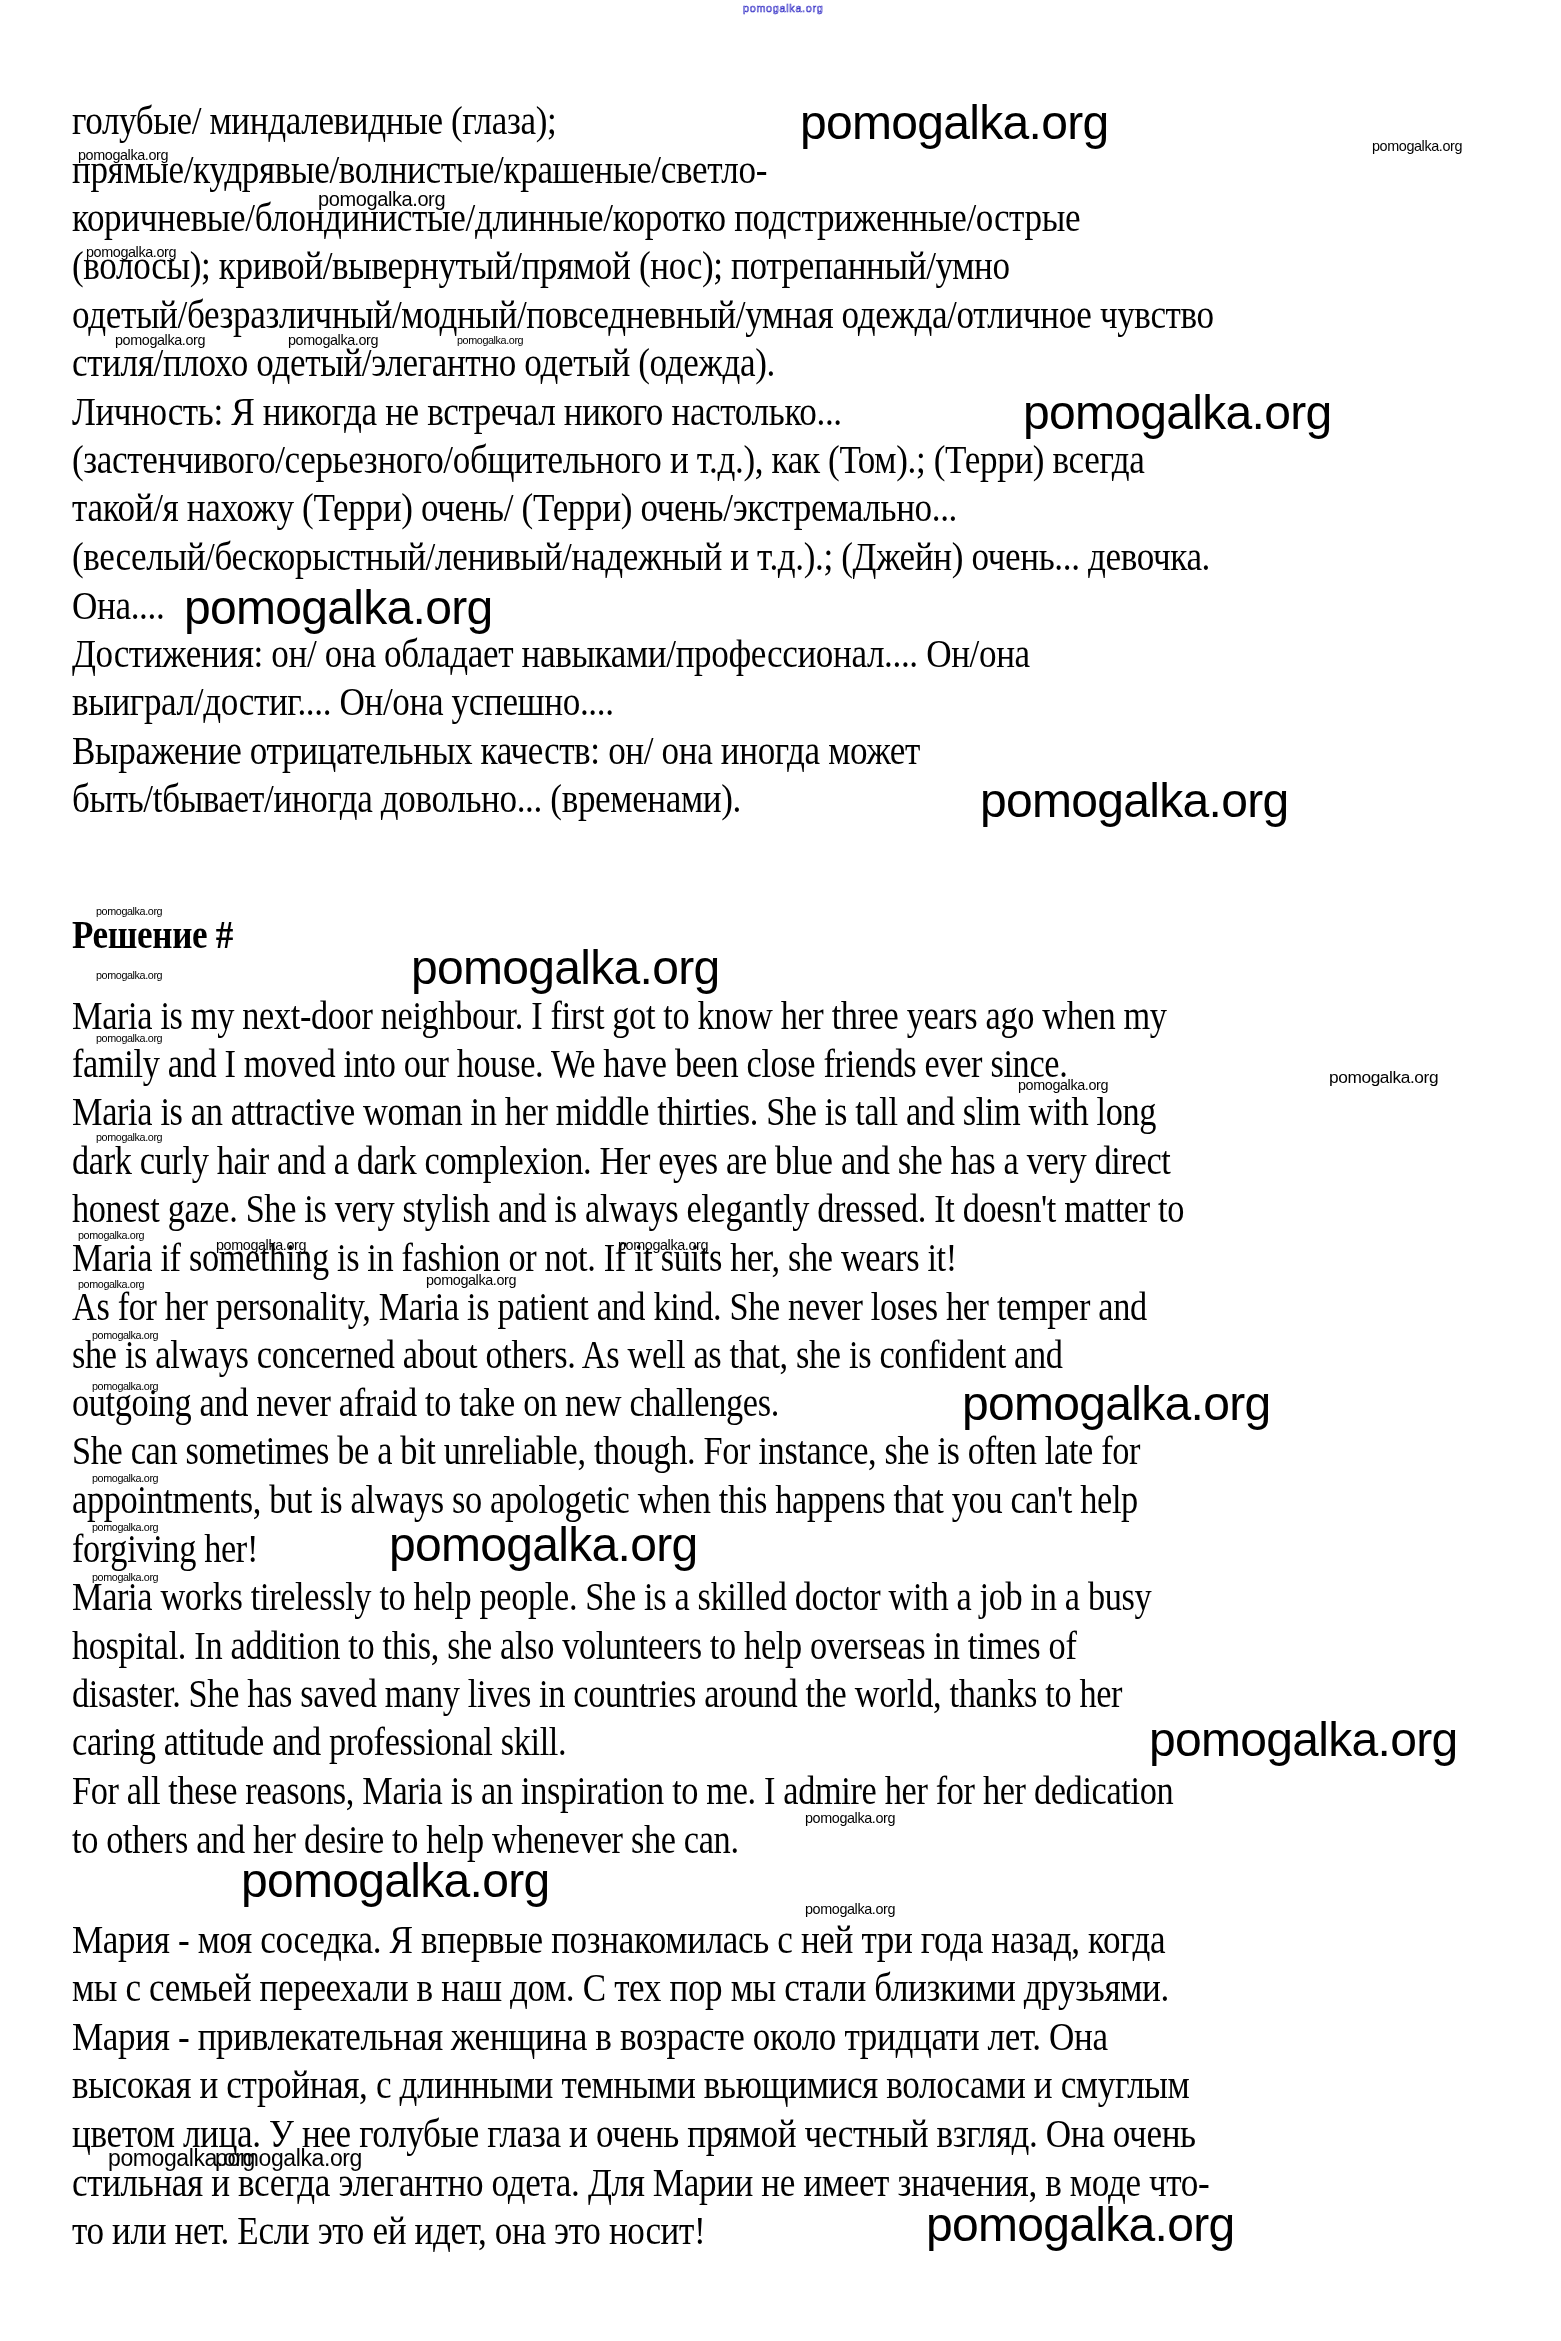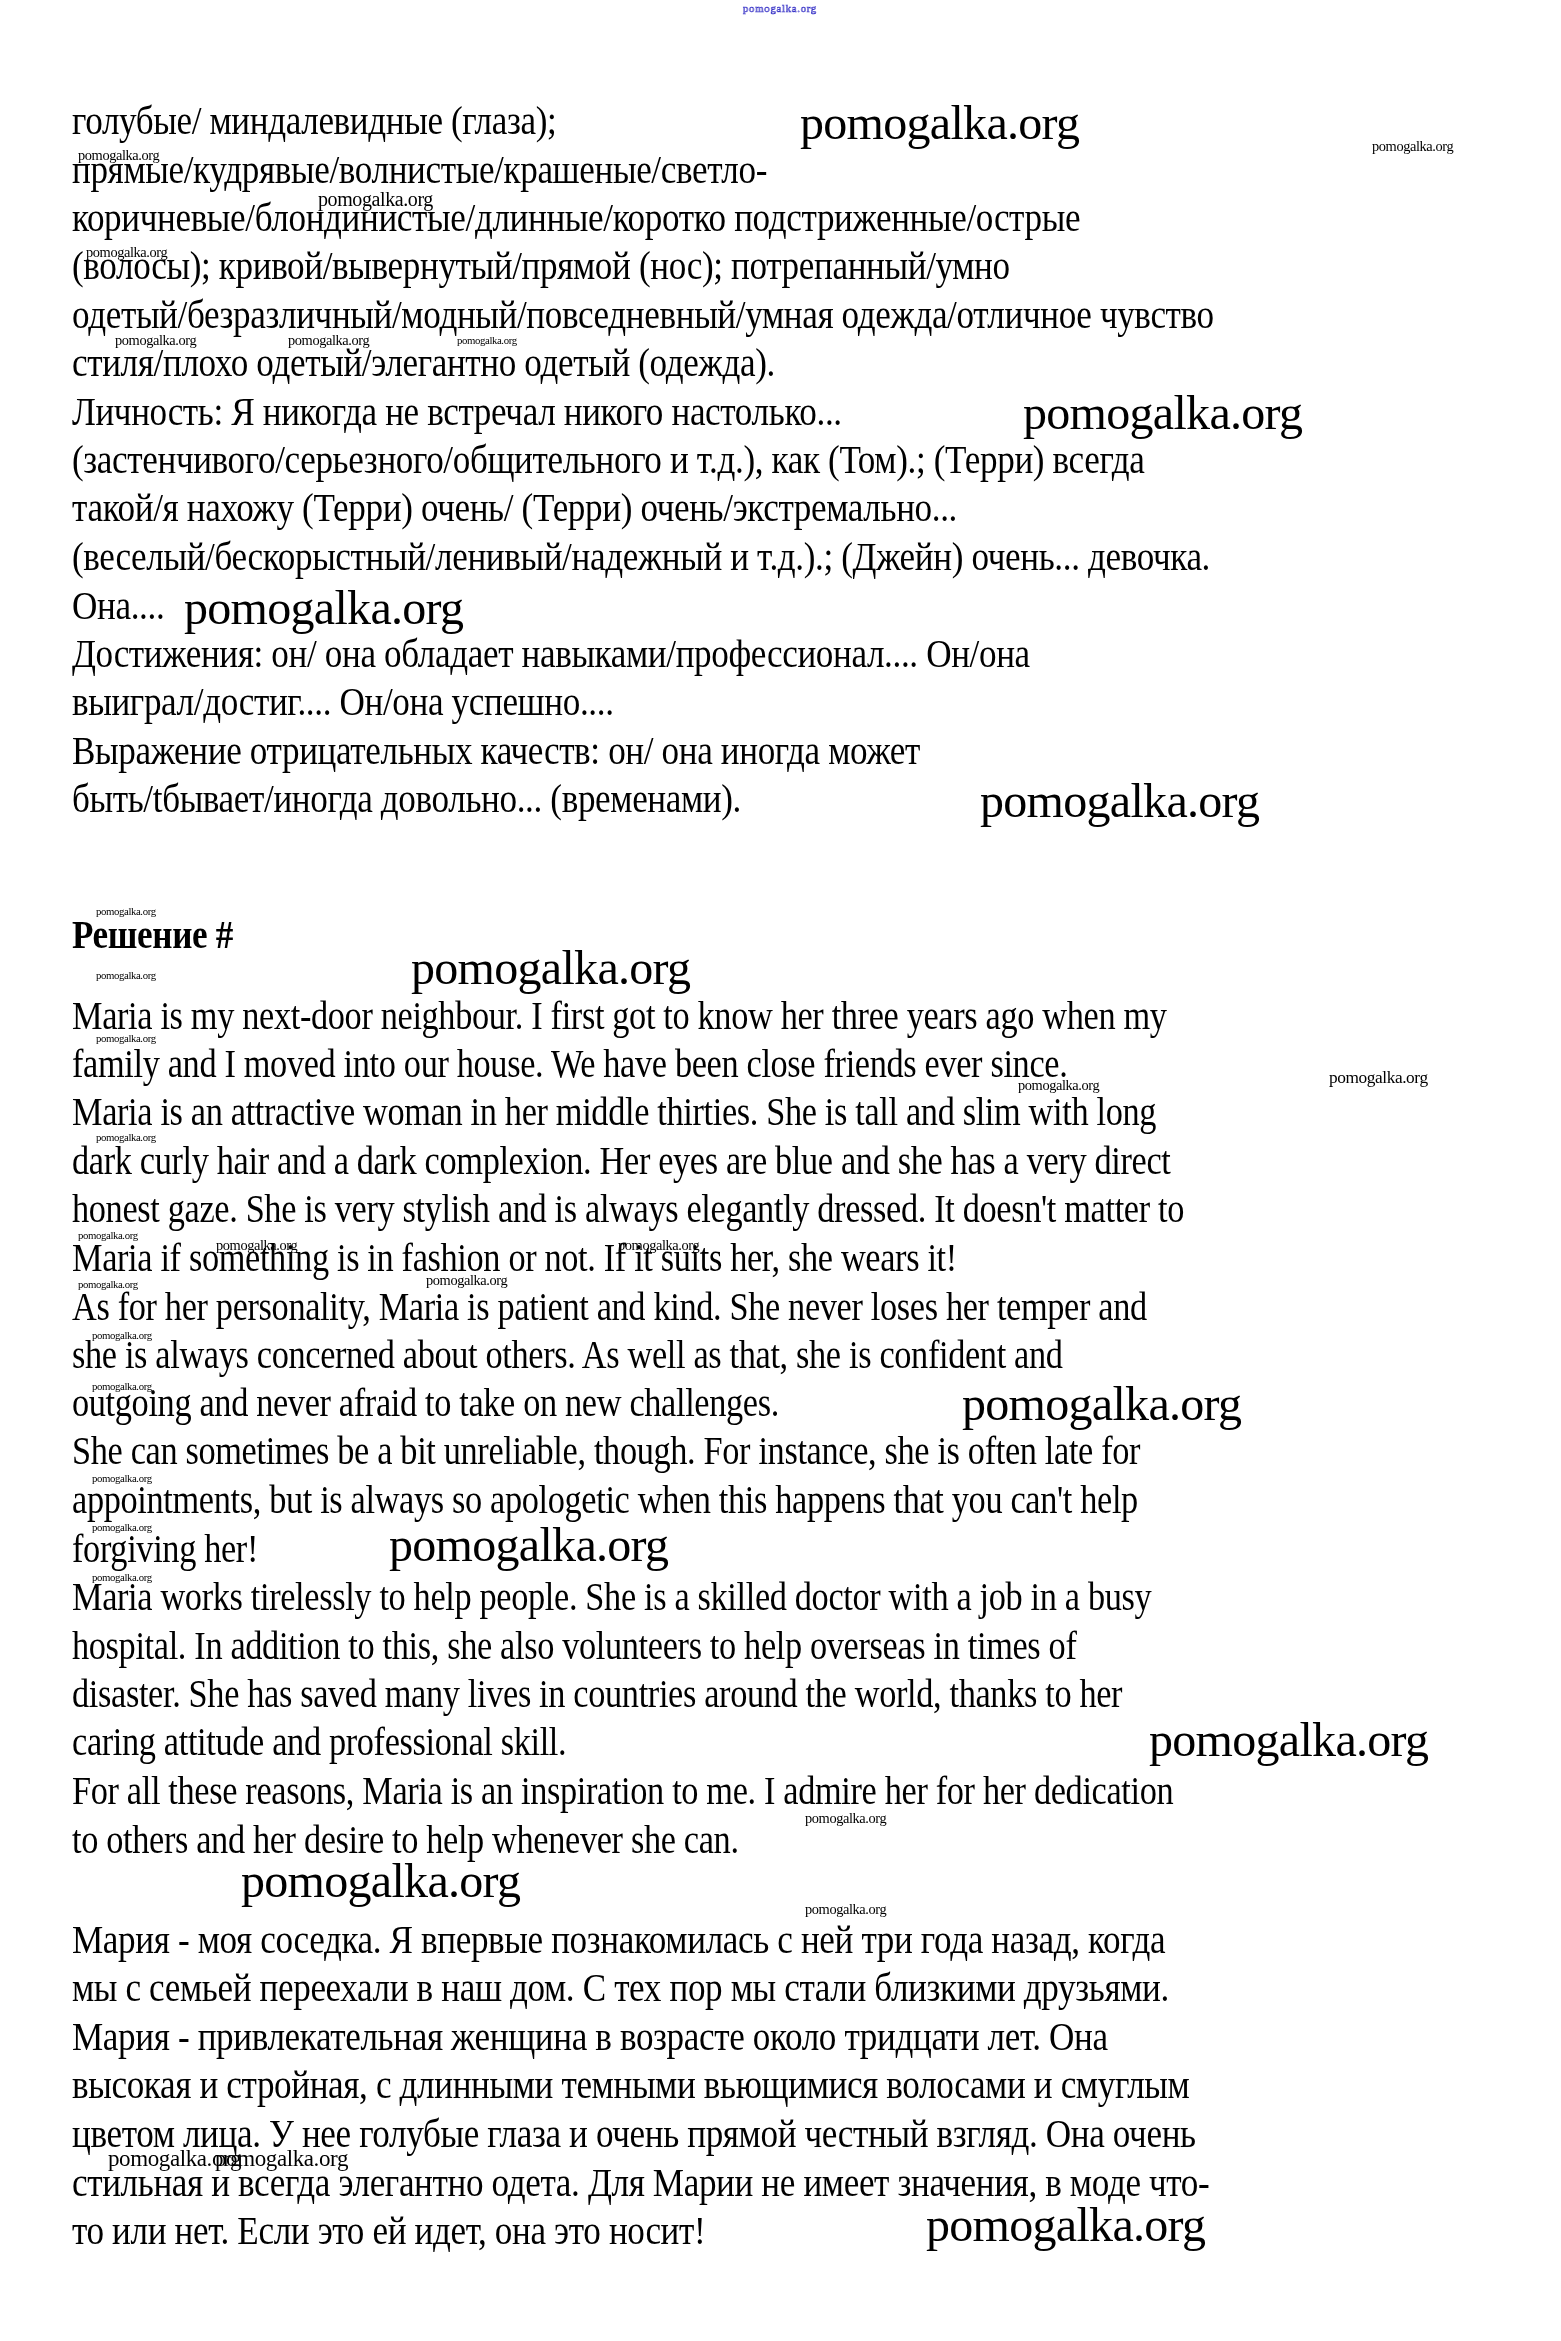--- a/index.html
+++ b/index.html
@@ -7,21 +7,21 @@
   .page { position: absolute; left: 0; top: 0; width: 1562px; height: 2342px; }
   .line {
     position: absolute; left: 72px;
     font-family: "Liberation Serif", "DejaVu Serif", serif;
     font-size: 39px; color: #000; white-space: nowrap;
     line-height: 1; letter-spacing: -0.4px;
     transform-origin: left top;
   }
   .heading { font-weight: bold; }
   .wm {
-    position: absolute; font-family: Liberation Serif, serif;
+    position: absolute; font-family: Liberation Sans, sans-serif;
     color: #000; white-space: nowrap; line-height: 1;
   }
   .wm-big { font-size: 48px; font-weight: 500; letter-spacing: -0.7px; }
   .wm-small { font-size: 14.4px; letter-spacing: -0.4px; }
   .wm-tiny { font-size: 10.8px; letter-spacing: -0.4px; }
   .wm-top { font-size: 10.8px; color: #fff; -webkit-text-stroke: 0.6px #3a35c8; letter-spacing: 0.7px; }
 </style>
 </head>
 <body>
 

